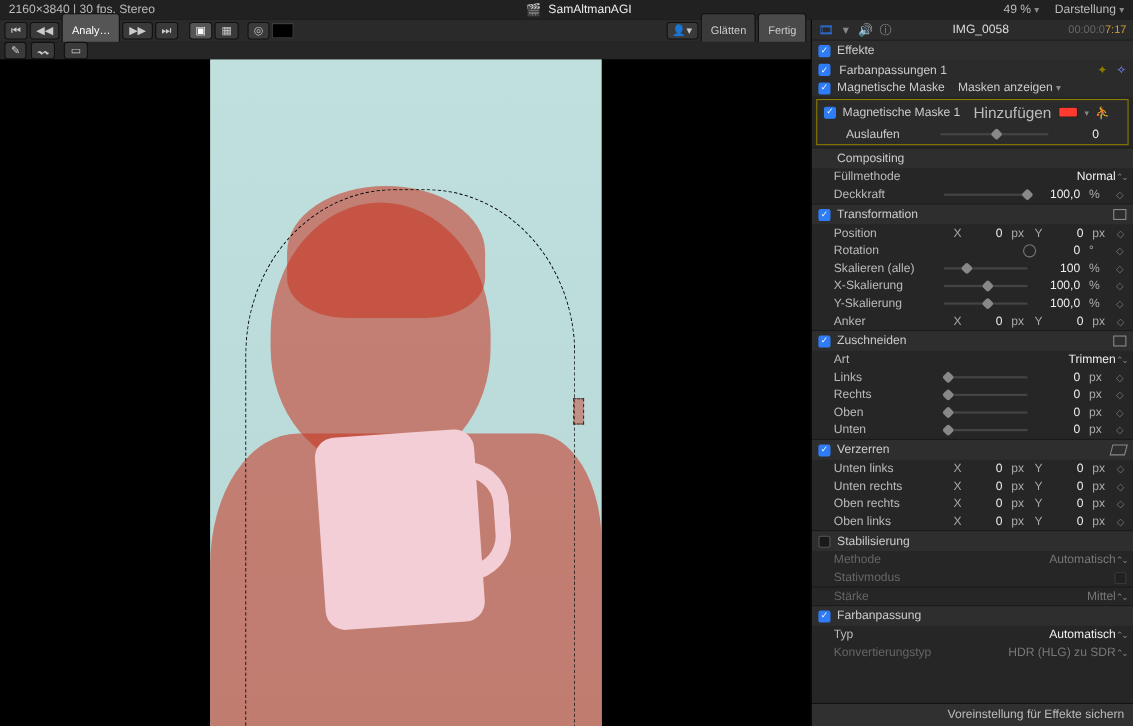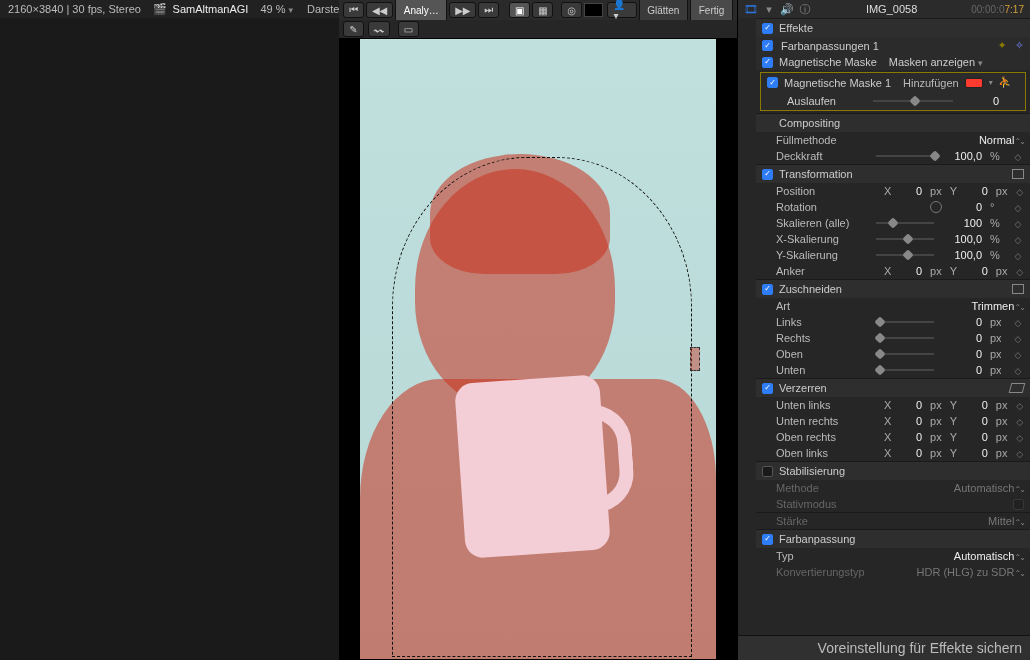--- a/index.html
+++ b/index.html
@@ -1,17 +1,17 @@
 <!DOCTYPE html>
 <html><head>
 <meta charset="utf-8">
 <style>
   * { box-sizing: border-box; margin: 0; padding: 0; font-family: -apple-system, "Helvetica Neue", Arial, sans-serif; }
   body { background:#1a1a1a; color:#ccc; width:1030px; height:660px; overflow:hidden; font-size:11px; }
-  .app { display:flex; flex-direction:row; height:100%; }
+  .app { display:flex; flex-direction:column; height:100%; }
 
   
   .topbar { height:18px; background:#212121; display:flex; align-items:center; padding:0 8px; gap:12px; color:#bbb; font-size:11px; }
   .topbar .left { flex:0 0 auto; }
   .topbar .center { flex:1; text-align:center; display:flex; justify-content:center; align-items:center; gap:6px; }
   .topbar .right { flex:0 0 auto; display:flex; gap:14px; align-items:center; }
   .dd::after { content:"▾"; margin-left:3px; font-size:9px; color:#888; }
 
   .main { flex:1; display:flex; min-height:0; }
 
@@ -45,21 +45,21 @@
   .ihead { height:18px; background:#2b2b2b; display:flex; align-items:center; padding:0 6px; gap:4px; color:#aaa;}
   .ihead .title { flex:1; text-align:center; font-size:11px; color:#ddd;}
   .ihead .tc2 { font-family:monospace; font-size:10px; color:#666;}
   .ihead .tc2 .end { color:#d9a03a; }
   .iicon { width:14px; height:14px; display:inline-flex; align-items:center; justify-content:center; color:#888; cursor:pointer; }
   .iicon.active { color:#2e7cf6; }
 
   .iscroll { flex:1; overflow-y:auto; }
   .iscroll::-webkit-scrollbar { width:10px; } .iscroll::-webkit-scrollbar-thumb { background:#444; border-radius:5px;}
 
-  .section { border-top:1px solid #1a1a1a;margin-left:18px; }
+  .section { border-top:1px solid #1a1a1a; }
   .sec-h { display:flex; align-items:center; padding:3px 6px; background:#2e2e2e; gap:6px; }
   .sec-h .kf { margin-left:auto; color:#888; }
   .cb { width:11px; height:11px; border:1px solid #555; border-radius:2px; display:inline-flex; align-items:center; justify-content:center; background:#1a1a1a; cursor:pointer;}
   .cb.on { background:#2e7cf6; border-color:#2e7cf6; }
   .cb.on::after { content:"✓"; color:#fff; font-size:8px; line-height:1; }
 
   .row { display:flex; align-items:center; padding:2px 6px 2px 20px; gap:8px; min-height:15px;}
   .row .lab { flex:0 0 92px; color:#bbb; }
   .row .lab.dim { color:#666; }
   .row .fill { flex:1; }
@@ -68,26 +68,26 @@
   .slider .thumb { position:absolute; top:2px; width:8px; height:8px; background:#888; border-radius:2px; transform:rotate(45deg);}
   .val { width:40px; text-align:right; color:#eee; }
   .unit { width:14px; color:#aaa; }
   .xy { color:#aaa; width:10px; text-align:center;}
   .num { width:32px; text-align:right; color:#eee;}
   .rowkf { width:12px; text-align:center; color:#777; cursor:pointer; }
   .rowkf::before { content:"◇"; font-size:9px;}
   .masksbar { display:flex; align-items:center; padding:2px 6px 2px 6px; gap:6px; background:#2b2b2b;}
   .maskbox { border:1px solid #8a7a00; margin:2px 4px; background:#2b2b2b;}
   .maskrow { display:flex; align-items:center; padding:3px 6px; gap:6px;}
-  .addbtn { color:#bbb; font-size:11px;}
+  .addbtn { color:#bbb; font-size:14px;}
   .swatch { width:18px; height:10px; background:#ff3b2f; border:1px solid #222; border-radius:2px;}
   .person { color:#d08aff; font-size:11px;}
   .wand { color:#8a7a00; font-size:11px;}
 
-  .footer { background:#303030; padding:4px 8px; text-align:right; color:#bbb; border-top:1px solid #111; font-size:14px;}
+  .footer { background:#303030; padding:4px 8px; text-align:right; color:#bbb; border-top:1px solid #111; font-size:11px;}
 
   .selectval { color:#eee; }
   .selectval::after { content:" ⌃⌄"; color:#888; font-size:8px; letter-spacing:-2px;}
   .icon-sq { width:12px; height:10px; border:1px solid #888; display:inline-block;}
   .icon-dist { display:inline-block; width:14px; height:10px; border:1px solid #888; transform:skewX(-15deg);}
 </style>
 </head>
 <body>
 <div class="app">
 

